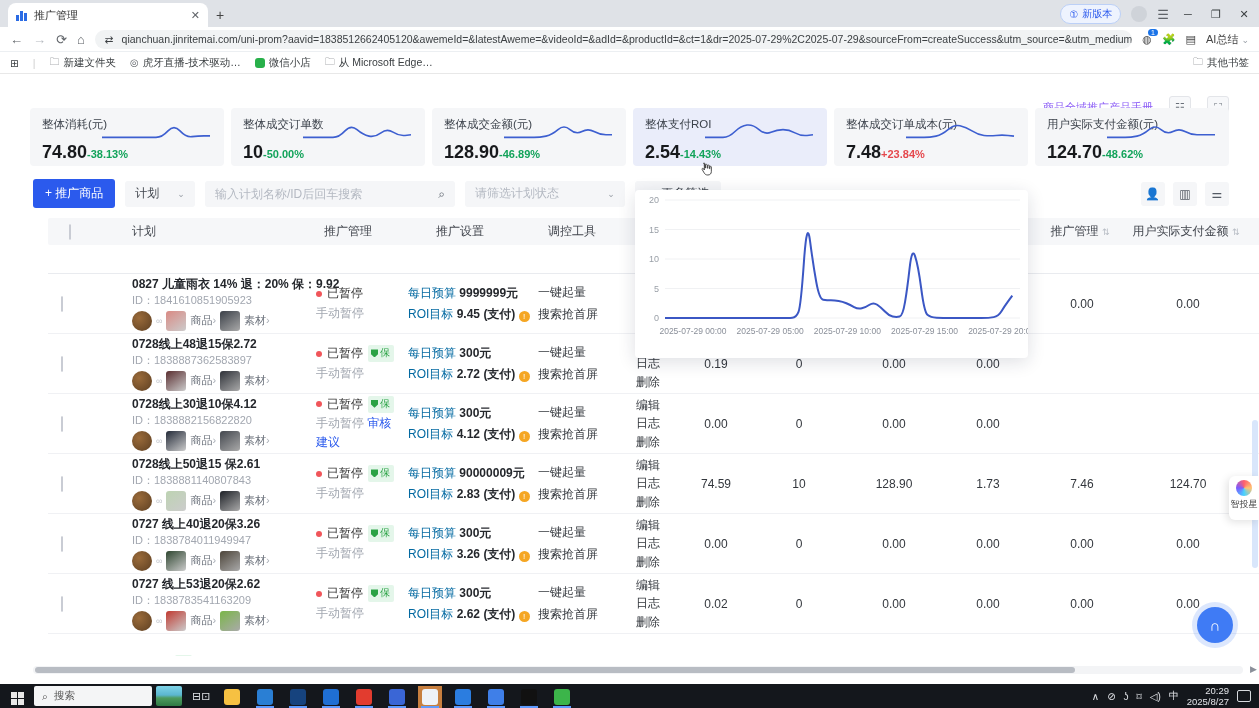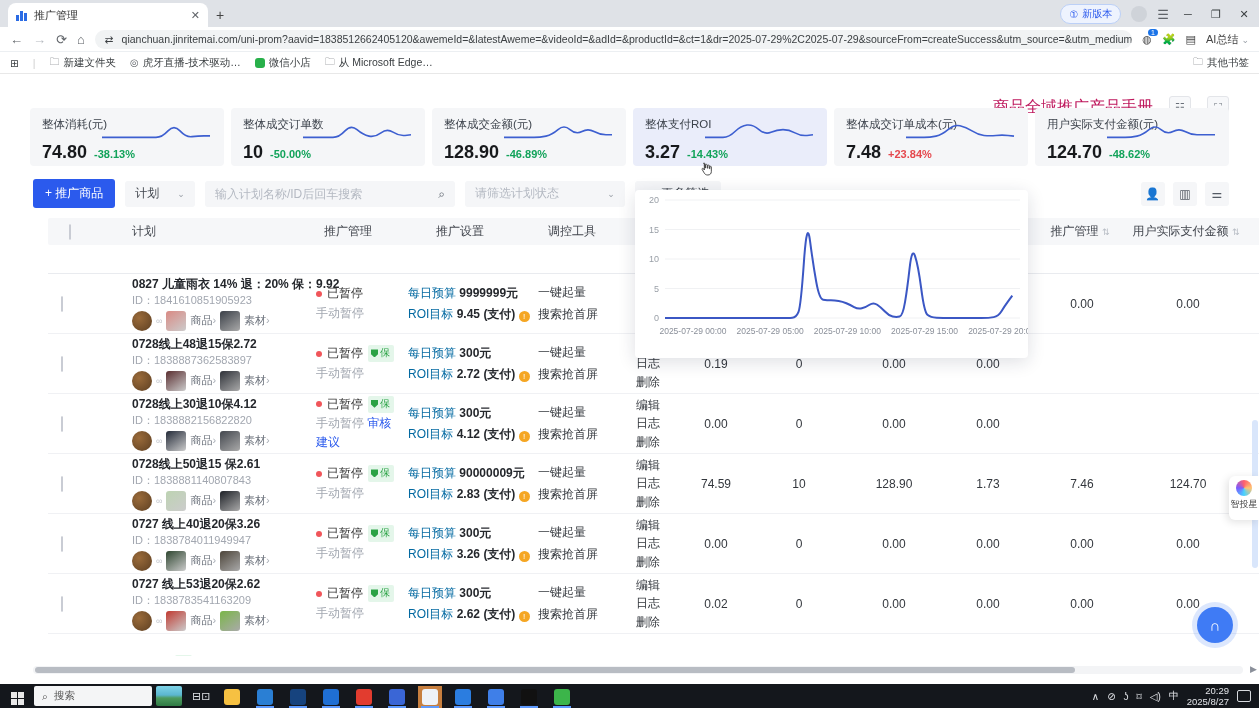--- a/index.html
+++ b/index.html
@@ -39,30 +39,30 @@
   .bm-right { margin-left:auto; display:flex; gap:4px; align-items:center; }
   .dot-green { width:10px; height:10px; border-radius:3px; background:#28b04a; }
 
   
   .page { position:relative; height:610px; background:#fff; overflow:hidden; }
   .page-inner { padding:20px 15px 0 15px; }
   .top-tabs { display:flex; gap:26px; align-items:center; font-size:14px; padding-left:18px; }
   .top-tab { color:#5a6068; cursor:pointer; }
   .top-tab.active { color:#2b5aed; font-weight:bold; }
   .top-right { position:absolute; right:30px; top:22px; display:flex; align-items:center; gap:16px; }
-  .manual-link { color:#be185d; font-size:16px; }
+  .manual-link { color:#8b5cf6; font-size:11px; }
   .sq-ic { width:22px; height:22px; border:1px solid #e3e5e9; background:#f7f8fa; border-radius:3px;
     color:#6a707a; font-size:11px; display:flex; align-items:center; justify-content:center; }
 
   .cards { display:flex; gap:7px; margin:14px 15px 0 15px; }
   .card { flex:1; background:#f5f6f8; border-radius:4px; padding:9px 12px; position:relative; height:58px; }
   .card.active { background:#eaedfa; }
   .card-label { font-size:11.5px; color:#3c424b; }
   .card-spark { position:absolute; right:10px; top:8px; }
-  .card-val-row { display:flex; align-items:baseline; gap:7px; margin-top:10px; }
+  .card-val-row { display:flex; align-items:baseline; margin-top:10px; }
   .card-val { font-size:18px; font-weight:bold; color:#17191c; }
   .card-delta { font-size:11px; font-weight:bold; }
 
   .toolbar { display:flex; align-items:center; gap:10px; margin:13px 15px 0 18px; }
   .btn-primary { background:#2b5aed; color:#fff; border-radius:3px; font-size:12px; padding:6px 12px;
     display:flex; gap:4px; align-items:center; }
   .select { background:#f5f6f8; border-radius:3px; height:26px; display:flex; align-items:center;
     padding:0 10px; gap:18px; color:#41464e; font-size:12px; }
   .select .chev, .chev { color:#9aa0a8; font-size:9px; }
   .search-box { background:#f5f6f8; border-radius:3px; height:26px; width:250px; display:flex;
@@ -266,21 +266,21 @@
             <span class="card-val">128.90</span>
             <span class="card-delta" style="color:#12a35a">-46.89%</span>
           </div>
         </div>
         <div class="card active">
           <div class="card-label">整体支付ROI</div>
           <svg class="card-spark" width="120" height="26">
             <path d="M8,21.4 Q20,21.4 26,21.4 Q32,21.4 38,15.549999999999999 Q44,9.7 50,9.049999999999999 Q56,8.399999999999999 62,13.6 Q68,18.8 74,16.2 Q80,13.6 86,13.6 Q92,13.6 98,16.85 Q104,20.1 110,19.450000000000003 L116,18.8" fill="none" stroke="#3d5fd0" stroke-width="1.6"></path>
           </svg>
           <div class="card-val-row">
-            <span class="card-val">3.27</span>
+            <span class="card-val">2.54</span>
             <span class="card-delta" style="color:#12a35a">-14.43%</span>
           </div>
         </div>
         <div class="card">
           <div class="card-label">整体成交订单成本(元)</div>
           <svg class="card-spark" width="120" height="26">
             <path d="M8,21.4 Q20,21.4 26,21.4 Q32,21.4 38,20.1 Q44,18.8 50,13.6 Q56,8.399999999999999 62,9.7 Q68,11 74,14.9 Q80,18.8 86,19.450000000000003 Q92,20.1 98,19.450000000000003 Q104,18.8 110,19.450000000000003 L116,20.1" fill="none" stroke="#3d5fd0" stroke-width="1.6"></path>
           </svg>
           <div class="card-val-row">
             <span class="card-val">7.48</span>

